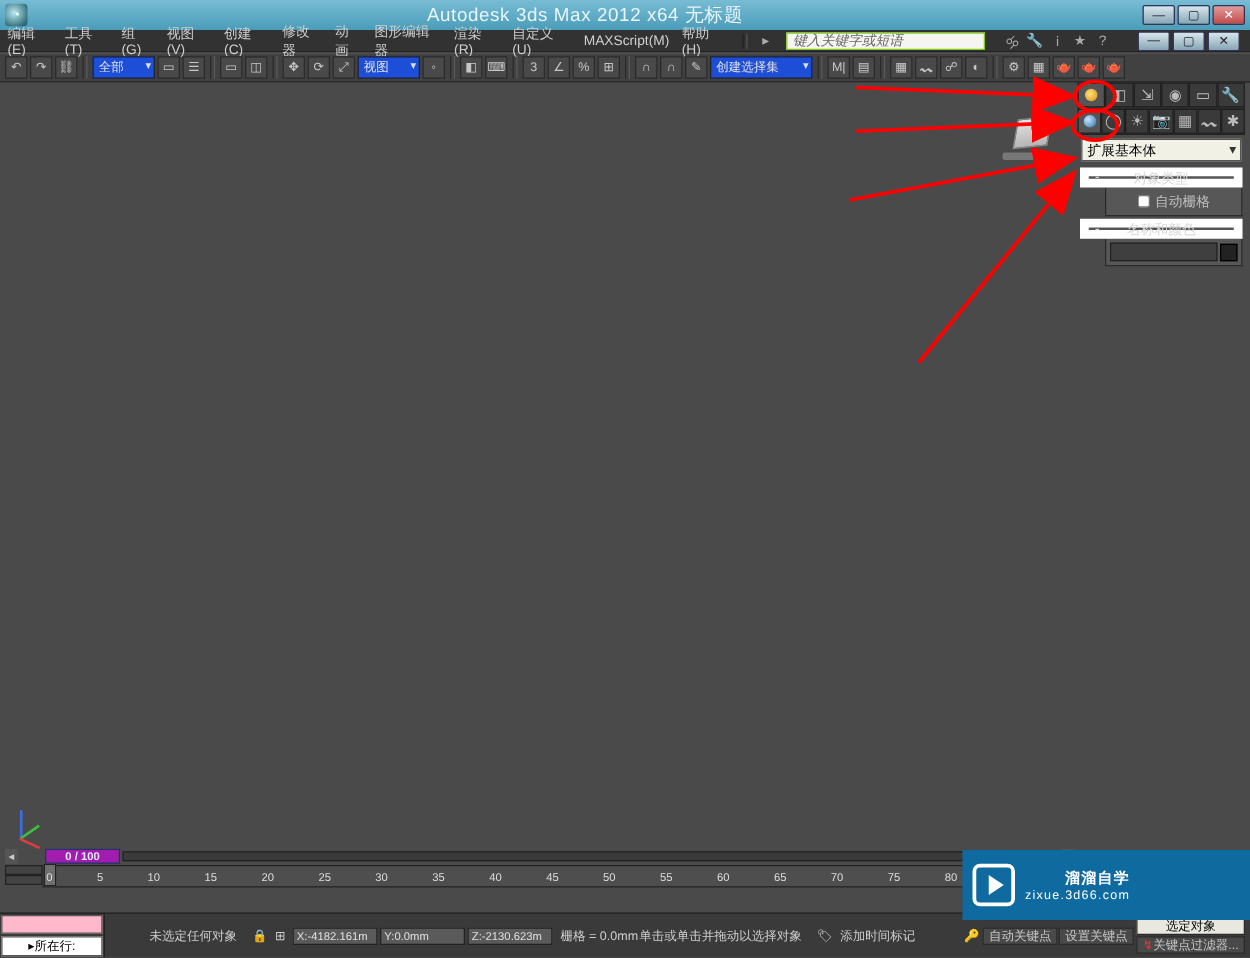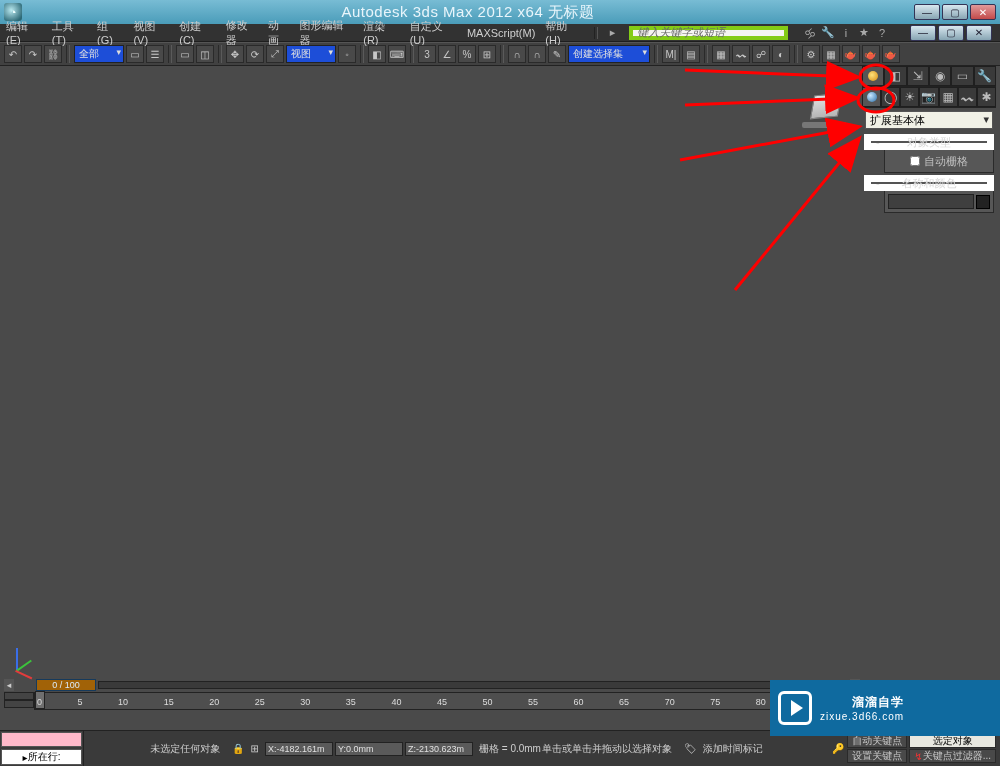--- a/index.html
+++ b/index.html
@@ -8,21 +8,21 @@
   .titlebar{height:24px;background:linear-gradient(#78bcd4,#4a9cb9);display:flex;align-items:center;padding:0 4px;color:#fff;}
   .app-icon{width:18px;height:18px;border-radius:3px;background:radial-gradient(circle at 40% 40%,#b8e8ef 0%,#2d6976 80%);display:flex;align-items:center;justify-content:center;font-size:11px;color:#eff;}
   .title-center{flex:1;text-align:center;font-size:15px;color:#e8f5fb;letter-spacing:0.5px;}
   .win-btns{display:flex;gap:2px;}
   .win-btn{width:26px;height:16px;background:linear-gradient(#d8e7ef,#87a5b3);border:1px solid #335;display:flex;align-items:center;justify-content:center;color:#223;font-size:10px;border-radius:2px;}
   .win-btn.close{background:linear-gradient(#e29a9a,#c24a4a);color:#fff;}
   
   .menubar{height:18px;background:#323232;display:flex;align-items:center;gap:10px;padding:0 6px;border-bottom:1px solid #1e1e1e;}
   .menubar .menu-item{color:#cfcfcf;font-size:11px;}
   .menubar .divider{width:4px;height:12px;border-left:1px solid #222;border-right:1px solid #555;margin:0 2px;}
-  .search-field{margin-left:4px;width:162px;height:14px;background:#f5f5f1;border:4px solid #84cc16;color:#666;font-style:italic;padding:0 4px;font-size:11px;display:flex;align-items:center;}
+  .search-field{margin-left:4px;width:162px;height:14px;background:#f5f5f1;border:1px solid #84cc16;color:#666;font-style:italic;padding:0 4px;font-size:11px;display:flex;align-items:center;}
   .help-icons{margin-left:4px;display:flex;gap:2px;}
   .help-icons span{width:16px;height:14px;display:flex;align-items:center;justify-content:center;color:#aaa;font-size:11px;}
   
   .toolbar{height:24px;background:#414141;border-top:1px solid #555;border-bottom:1px solid #222;display:flex;align-items:center;padding:0 4px;gap:2px;}
   .tbtn{width:18px;height:18px;background:#494949;border:1px solid #2a2a2a;display:flex;align-items:center;justify-content:center;color:#c7c7c7;font-size:10px;}
   .tbtn.wide{width:auto;padding:0 4px;}
   .dd{height:18px;background:#1d4ed8;border:1px solid #222;color:#e0e0e0;font-size:10px;display:flex;align-items:center;padding:0 12px 0 4px;position:relative;}
   .dd::after{content:"▾";position:absolute;right:2px;top:1px;color:#ddd;font-size:9px;}
   .tsep{width:4px;height:18px;border-left:1px solid #2a2a2a;border-right:1px solid #5a5a5a;margin:0 2px;}
   
@@ -55,21 +55,21 @@
   .autogrid{display:flex;justify-content:center;align-items:center;gap:4px;color:#bfbfbf;height:16px;}
   .autogrid input{width:10px;height:10px;}
   .obj-grid{display:grid;grid-template-columns:1fr 1fr;gap:1px;margin-top:2px;}
   .obj-btn{height:16px;background:#6a6a6a;border:1px solid #333;color:#e0e0e0;font-size:10px;display:flex;align-items:center;justify-content:center;}
   .name-row{display:flex;align-items:center;gap:2px;padding:3px;}
   .name-in{flex:1;height:15px;background:#3f3f3f;border:1px solid #222;}
   .color-sw{width:14px;height:14px;background:#222;border:1px solid #000;}
   
   .time-strip{position:absolute;left:4px;right:140px;bottom:74px;height:14px;display:flex;align-items:center;gap:2px;}
   .time-arrow{width:10px;height:12px;background:#555;display:flex;align-items:center;justify-content:center;font-size:9px;}
-  .time-badge{width:60px;height:12px;background:#a16207;border:1px solid #163a5c;color:#dceaf8;font-size:9px;display:flex;align-items:center;justify-content:center;margin-left:20px;}
+  .time-badge{width:60px;height:12px;background:#a21caf;border:1px solid #163a5c;color:#dceaf8;font-size:9px;display:flex;align-items:center;justify-content:center;margin-left:20px;font-weight:bold;}
   .time-track{flex:1;height:8px;background:#3a3a3a;border:1px solid #222;}
   .ruler{position:absolute;left:4px;right:140px;bottom:56px;height:18px;display:flex;}
   .ruler-l{width:30px;display:flex;flex-direction:column;}
   .rbtn{height:8px;background:#444;border:1px solid #222;}
   .ruler-track{flex:1;background:#4e4e4e;border:1px solid #222;position:relative;}
   .slider{position:absolute;left:0;top:-2px;width:10px;height:18px;background:#6f6f6f;border:1px solid #222;}
   .ticks{position:absolute;left:0;right:0;bottom:0;height:12px;display:flex;justify-content:space-between;padding:0 2px;}
   .tick{color:#ddd;font-size:9px;}
   .status{position:absolute;left:0;right:0;bottom:0;height:36px;background:#3a3a3a;border-top:1px solid #222;display:flex;}
   .status-l{width:84px;border-right:1px solid #222;display:flex;flex-direction:column;}
@@ -294,21 +294,21 @@
     </div>
     <div class="line">
       <span>单击或单击并拖动以选择对象</span>
       <span style="flex:1"></span>
       <span>🏷</span>
       <span>添加时间标记</span>
     </div>
   </div>
   <div class="status-r">
     <span>🔑</span>
-    <div style="display:flex;flex-direction:column;gap:1px">
+    <div style="display:flex;gap:1px">
       <div class="tbtn wide" style="height:14px">自动关键点</div>
       <div class="tbtn wide" style="height:14px">设置关键点</div>
     </div>
     <div style="display:flex;flex-direction:column;gap:1px">
       <div class="tbtn wide" style="height:14px;background:#e8e8e0;color:#000">选定对象</div>
       <div class="tbtn wide" style="height:14px">
           <span style="color:#e33">↯</span> 
           <span>关键点过滤器...</span>
         </div>
     </div>

